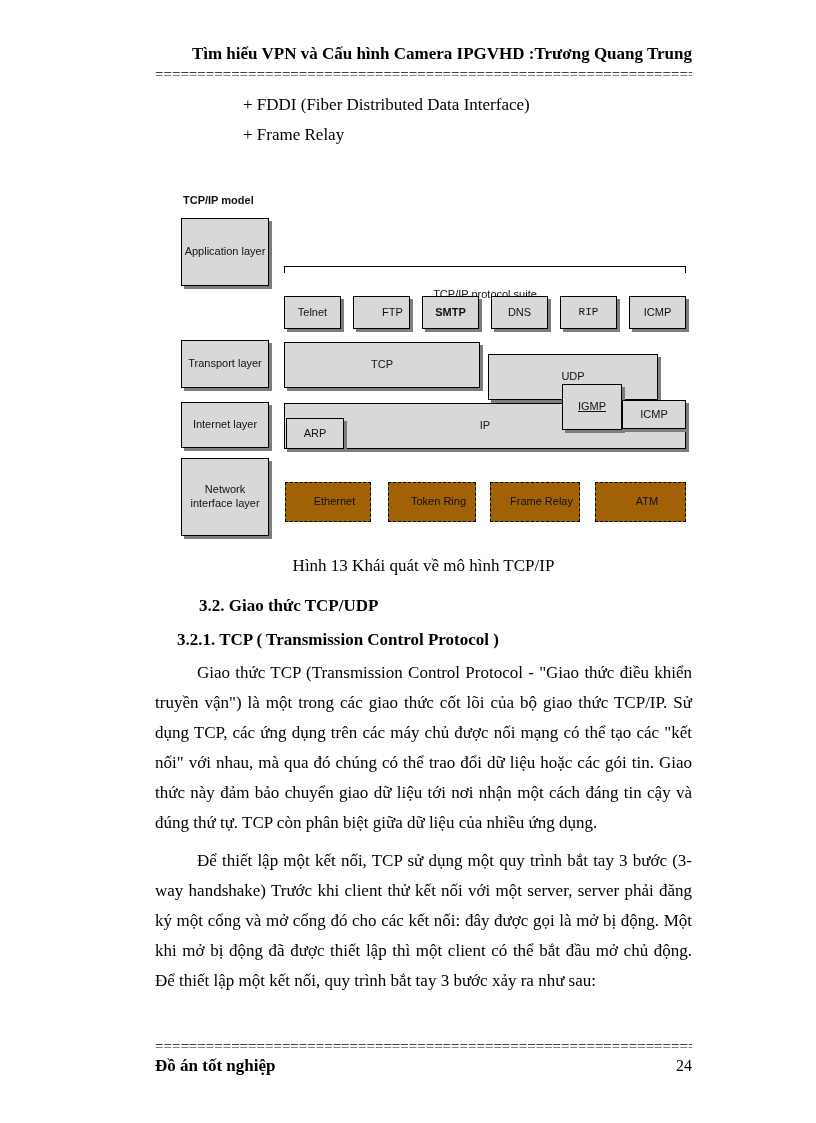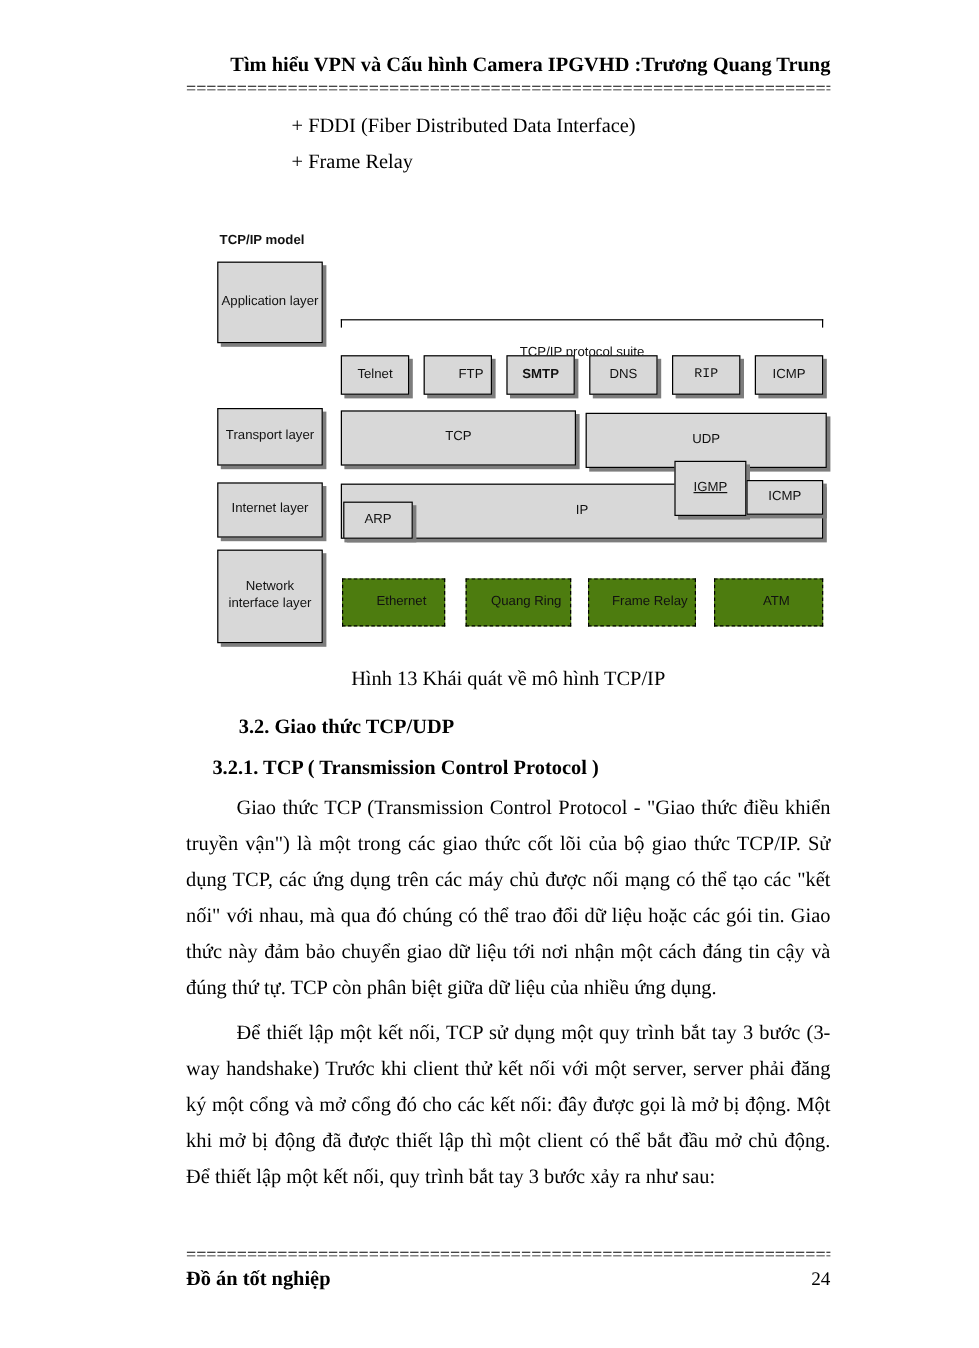--- a/index.html
+++ b/index.html
@@ -27,21 +27,21 @@
   .bracket {
     position:absolute; left:103px; top:76px; width:402px; height:7px;
     border-top:1px solid #000; border-left:1px solid #000; border-right:1px solid #000;
   }
   .dbox {
     position:absolute; background:#d8d8d8; border:1px solid #000;
     box-shadow:3px 3px 0 #7d7d7d; display:flex; align-items:center; justify-content:center;
     text-align:center; padding:2px; line-height:1.25;
   }
   .dbox.layer { left:0; width:88px; }
-  .dbox.dashed { border:1px dashed #000; background:#4d7c0f; box-shadow:none;padding-left:15px; }
+  .dbox.dashed { border:1px dashed #000; background:#a16207; box-shadow:none;padding-left:15px; }
   .dbox.overlay { z-index:2; }
 
   
   .caption { margin-top:16px; text-align:center; font-size:17px; }
   .heading { margin-top:20px; font-size:17px; font-weight:bold;margin-left:44px; }
   .subheading { margin-top:14px; margin-left:22px; font-size:17px; font-weight:bold; }
   .para { margin-top:8px; font-size:17px; line-height:30px; text-align:justify; text-indent:42px; }
 
   
   .footer { position:absolute; left:155px; right:124px; top:1036px; }
@@ -79,29 +79,29 @@
     <div class="bracket"></div>
 
     <div class="dbox" style="left:103px;top:106px;width:57px;height:33px;">Telnet</div>
     <div class="dbox" style="left:172px;top:106px;width:57px;height:33px;padding-left:24px;">FTP</div>
     <div class="dbox" style="left:241px;top:106px;width:57px;height:33px;font-weight:bold;">SMTP</div>
     <div class="dbox" style="left:310px;top:106px;width:57px;height:33px;">DNS</div>
     <div class="dbox" style="left:379px;top:106px;width:57px;height:33px;font-family:Liberation Mono, monospace;">RIP</div>
     <div class="dbox" style="left:448px;top:106px;width:57px;height:33px;">ICMP</div>
 
     <div class="dbox" style="left:103px;top:152px;width:196px;height:46px;">TCP</div>
-    <div class="dbox" style="left:307px;top:154px;width:201px;height:46px;">UDP</div>
+    <div class="dbox" style="left:307px;top:164px;width:170px;height:46px;">UDP</div>
 
     <div class="dbox" style="left:103px;top:213px;width:402px;height:46px;">IP</div>
     <div class="dbox overlay" style="left:381px;top:194px;width:60px;height:46px;text-decoration:underline;">IGMP</div>
     <div class="dbox overlay" style="left:441px;top:210px;width:64px;height:29px;">ICMP</div>
     <div class="dbox overlay" style="left:105px;top:228px;width:58px;height:31px;">ARP</div>
 
     <div class="dbox dashed" style="left:104px;top:292px;width:86px;height:40px;">Ethernet</div>
-    <div class="dbox dashed" style="left:207px;top:292px;width:88px;height:40px;">Quang Ring</div>
+    <div class="dbox dashed" style="left:207px;top:292px;width:88px;height:40px;">Token Ring</div>
     <div class="dbox dashed" style="left:309px;top:292px;width:90px;height:40px;">Frame Relay</div>
     <div class="dbox dashed" style="left:414px;top:292px;width:91px;height:40px;">ATM</div>
   </div>
 
   <p class="caption">Hình 13 Khái quát về mô hình TCP/IP</p>
 
   <h2 class="heading">3.2. Giao thức TCP/UDP</h2>
   <h3 class="subheading">3.2.1. TCP ( Transmission Control Protocol )</h3>
 
   <p class="para">Giao thức TCP (Transmission Control Protocol - "Giao thức điều khiển truyền vận") là một trong các giao thức cốt lõi của bộ giao thức TCP/IP. Sử dụng TCP, các ứng dụng trên các máy chủ được nối mạng có thể tạo các "kết nối" với nhau, mà qua đó chúng có thể trao đổi dữ liệu hoặc các gói tin. Giao thức này đảm bảo chuyển giao dữ liệu tới nơi nhận một cách đáng tin cậy và đúng thứ tự. TCP còn phân biệt giữa dữ liệu của nhiều ứng dụng.</p>

